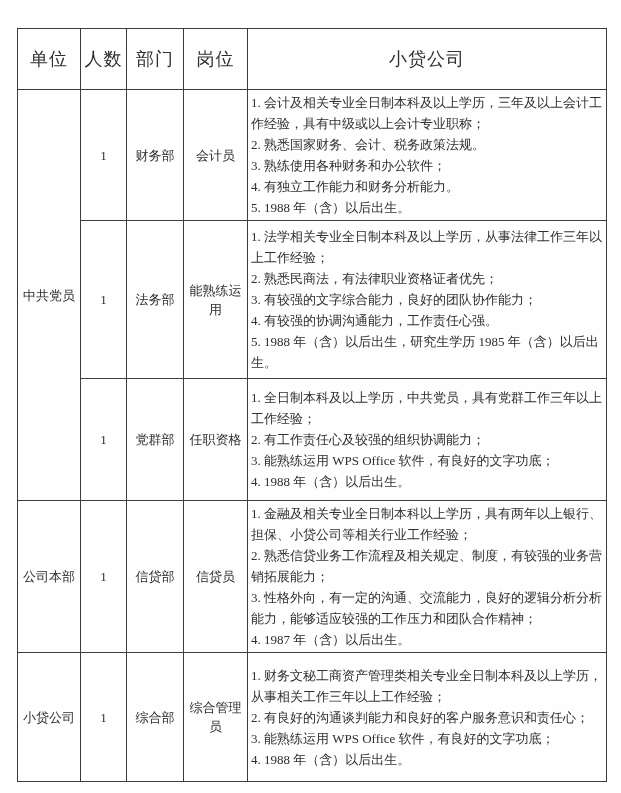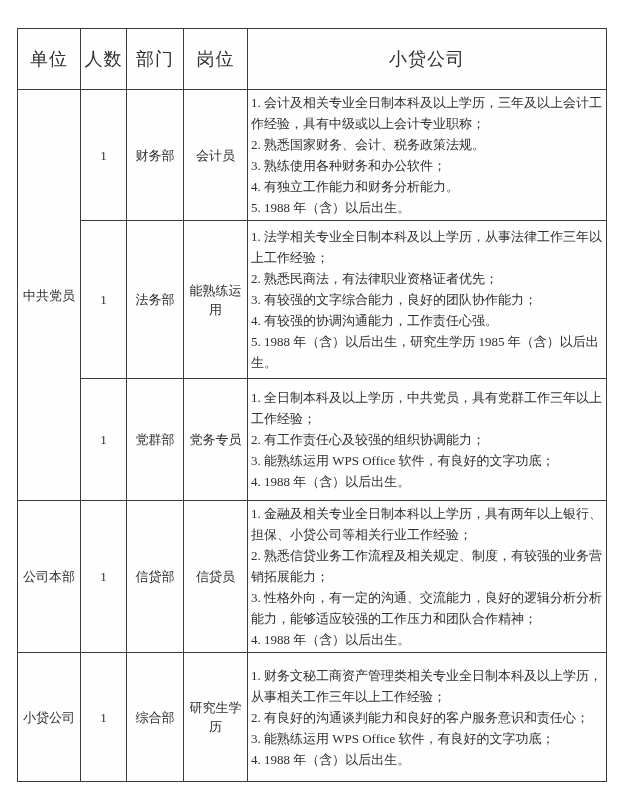--- a/index.html
+++ b/index.html
@@ -96,45 +96,45 @@
           <div class="quals">1.  法学相关专业全日制本科及以上学历，从事法律工作三年以上工作经验；
 2. 熟悉民商法，有法律职业资格证者优先；
 3. 有较强的文字综合能力，良好的团队协作能力；
 4. 有较强的协调沟通能力，工作责任心强。
 5. 1988 年（含）以后出生，研究生学历 1985 年（含）以后出生。</div>
         </td>
   </tr>
   <tr class="r3">
     <td class="center-cell">1</td>
     <td class="center-cell">党群部</td>
-    <td class="center-cell">党务专员</td>
+    <td class="center-cell">任职资格</td>
     <td class="qual-cell">
           <div class="quals">1. 全日制本科及以上学历，中共党员，具有党群工作三年以上工作经验；
 2. 有工作责任心及较强的组织协调能力；
 3. 能熟练运用 WPS Office 软件，有良好的文字功底；
 4. 1988 年（含）以后出生。</div>
         </td>
   </tr>
   <tr class="r4">
     <td class="center-cell">公司本部</td>
     <td class="center-cell">1</td>
     <td class="center-cell">信贷部</td>
     <td class="center-cell">信贷员</td>
     <td class="qual-cell">
           <div class="quals">1.  金融及相关专业全日制本科以上学历，具有两年以上银行、担保、小贷公司等相关行业工作经验；
 2.  熟悉信贷业务工作流程及相关规定、制度，有较强的业务营销拓展能力；
 3. 性格外向，有一定的沟通、交流能力，良好的逻辑分析分析能力，能够适应较强的工作压力和团队合作精神；
-4. 1988 年（含）以后出生。</div>
+4. 1987 年（含）以后出生。</div>
         </td>
   </tr>
   <tr class="r5">
     <td class="center-cell">小贷公司</td>
     <td class="center-cell">1</td>
     <td class="center-cell">综合部</td>
-    <td class="center-cell">研究生学历</td>
+    <td class="center-cell">综合管理员</td>
     <td class="qual-cell">
           <div class="quals">1. 财务文秘工商资产管理类相关专业全日制本科及以上学历，从事相关工作三年以上工作经验；
 2. 有良好的沟通谈判能力和良好的客户服务意识和责任心；
 3. 能熟练运用 WPS Office 软件，有良好的文字功底；
 4. 1988 年（含）以后出生。</div>
         </td>
   </tr>
 </tbody>
   </table>
 

